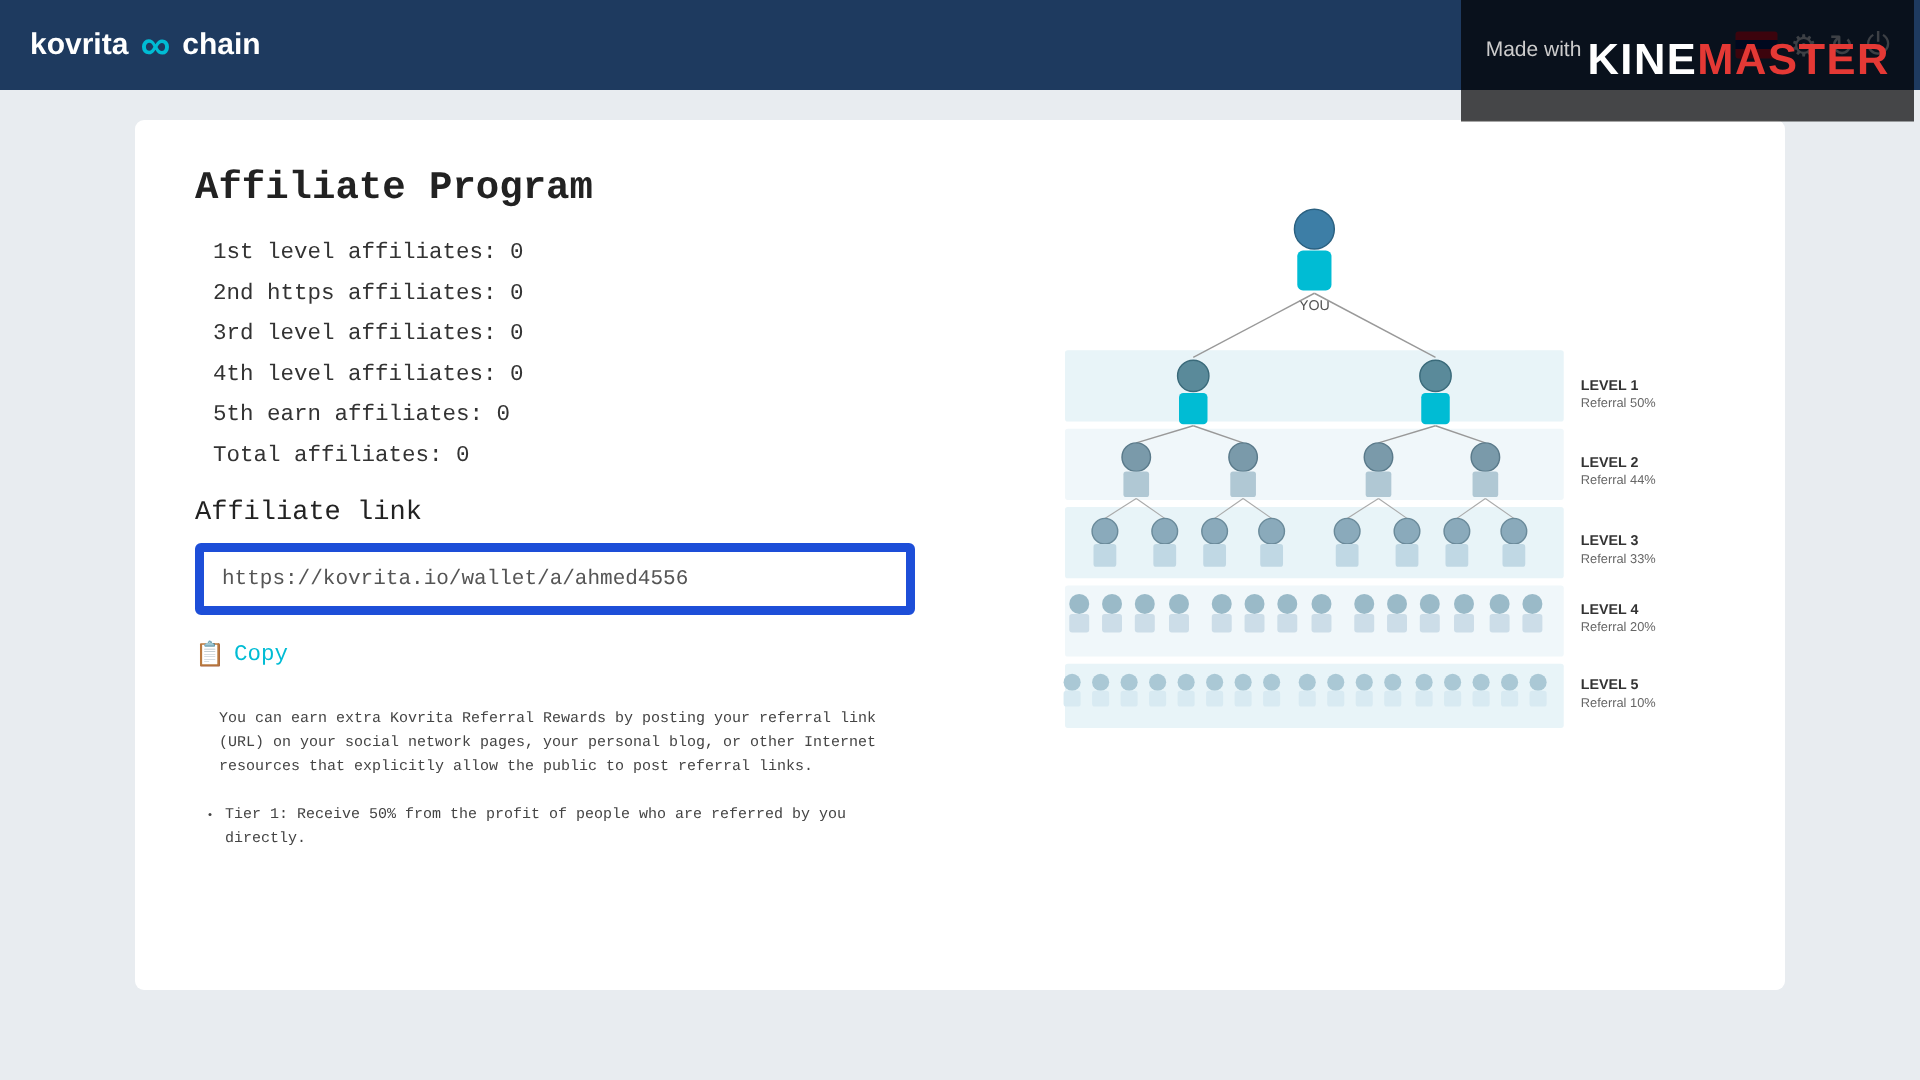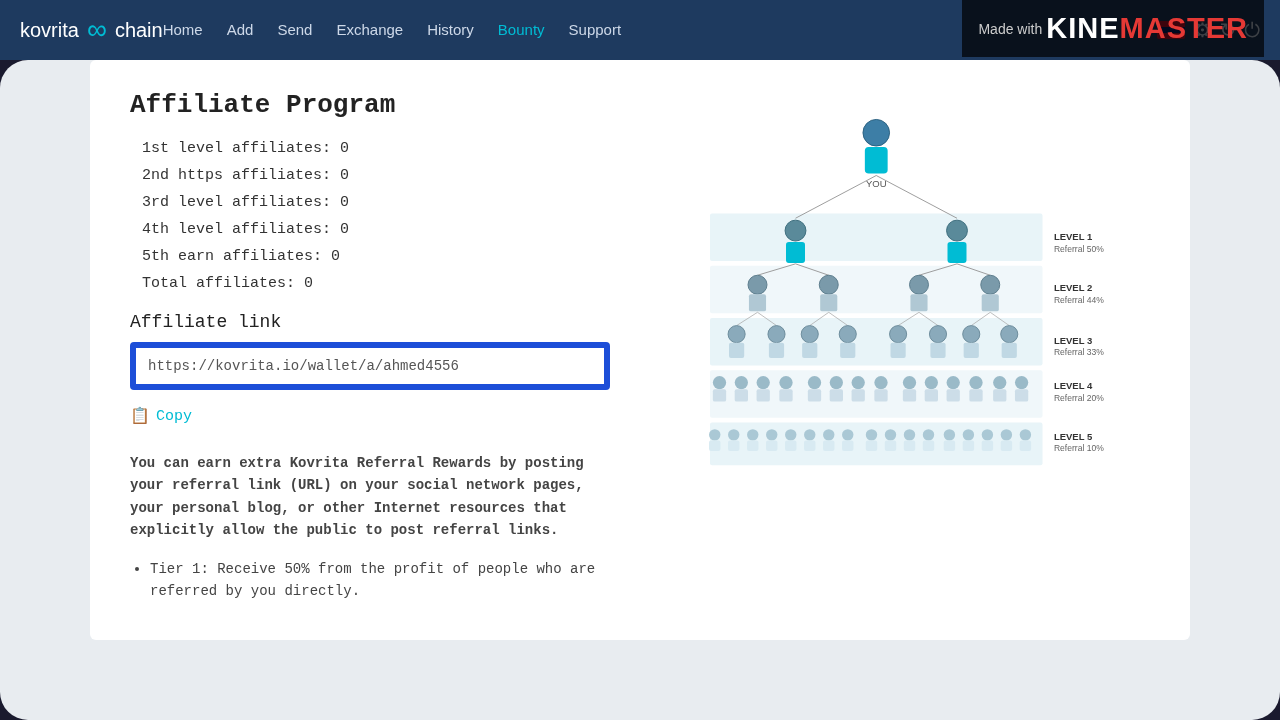--- a/index.html
+++ b/index.html
@@ -19,21 +19,22 @@
       align-items: center;
       padding: 0 20px;
       position: relative;
     }
     .logo {
       display: flex;
       align-items: center;
       gap: 8px;
       color: white;
       font-size: 20px;
-      font-weight: normal;
+      font-weight: bold;
+      margin-right: 40px;
     }
     .logo-infinity {
       color: #00bcd4;
       font-size: 28px;
     }
     .nav-links {
       display: flex;
       gap: 24px;
       list-style: none;
     }
@@ -59,48 +60,46 @@
       position: relative;
       overflow: hidden;
     }
     .nav-icon {
       color: #cdd8e8;
       font-size: 20px;
       cursor: pointer;
     }
     .kinemaster-watermark {
       position: absolute;
-      right: 16px;
+      right: 4px;
       top: 0;
       background: rgba(0,0,0,0.7);
-      padding: 12px 16px;
+      padding: 24px 16px;
       color: white;
       font-size: 18px;
       display: flex;
-      align-items: center;
       gap: 4px;
     }
     .kinemaster-watermark .made-with {
       font-size: 14px;
       color: #ccc;
     }
     .kinemaster-watermark .brand {
       font-size: 29px;
       font-weight: bold;
       letter-spacing: 1px;
     }
     .kine { color: white; }
     .master { color: #e53935; }
 
     
     .page-bg {
       background: #e8ecf0;
-      padding: 0 90px;
+      padding: 20px 90px;
       min-height: calc(720px - 60px);
-      border-radius: 28px;
     }
     .content-card {
       background: white;
       border-radius: 6px;
       padding: 30px 40px;
       display: flex;
       gap: 40px;
       min-height: 580px;
     }
     .left-panel {
@@ -166,29 +165,28 @@
       background: none;
       border: none;
       font-family: 'Courier New', monospace;
     }
     .copy-icon {
       font-size: 16px;
     }
 
     
     .description {
-      font-size: 14px;
+      font-size: 10px;
       color: #444;
       line-height: 1.6;
-      margin: 20px 0 16px;
-      font-family: 'Courier New', monospace;
-      font-weight: bold;
+      margin: 20px 16px 16px;
+      font-family: 'Courier New', monospace;
     }
     .tier-list {
-      font-size: 14px;
+      font-size: 10px;
       color: #444;
       line-height: 1.6;
       padding-left: 20px;
       font-family: 'Courier New', monospace;
     }
     .tier-list li {
       margin-bottom: 6px;
     }
 
     
@@ -204,29 +202,20 @@
   </style>
 </head>
 <body>
 
 <nav class="navbar">
   <div class="logo">
     <span>kovrita</span>
     <span class="logo-infinity">∞</span>
     <span>chain</span>
   </div>
-  <ul class="nav-links">
-    <li><a href="#">Home</a></li>
-    <li><a href="#">Add</a></li>
-    <li><a href="#">Send</a></li>
-    <li><a href="#">Exchange</a></li>
-    <li><a href="#">History</a></li>
-    <li><a href="#" class="active">Bounty</a></li>
-    <li><a href="#">Support</a></li>
-  </ul>
   <div class="nav-right">
     <div class="flag-icon"></div>
     <span class="nav-icon">⚙</span>
     <span class="nav-icon">↻</span>
     <span class="nav-icon">⏻</span>
   </div>
   <div class="kinemaster-watermark">
     <span class="made-with">Made with</span>
     <span class="brand">
       <span class="kine">KINE</span><span class="master">MASTER</span>

